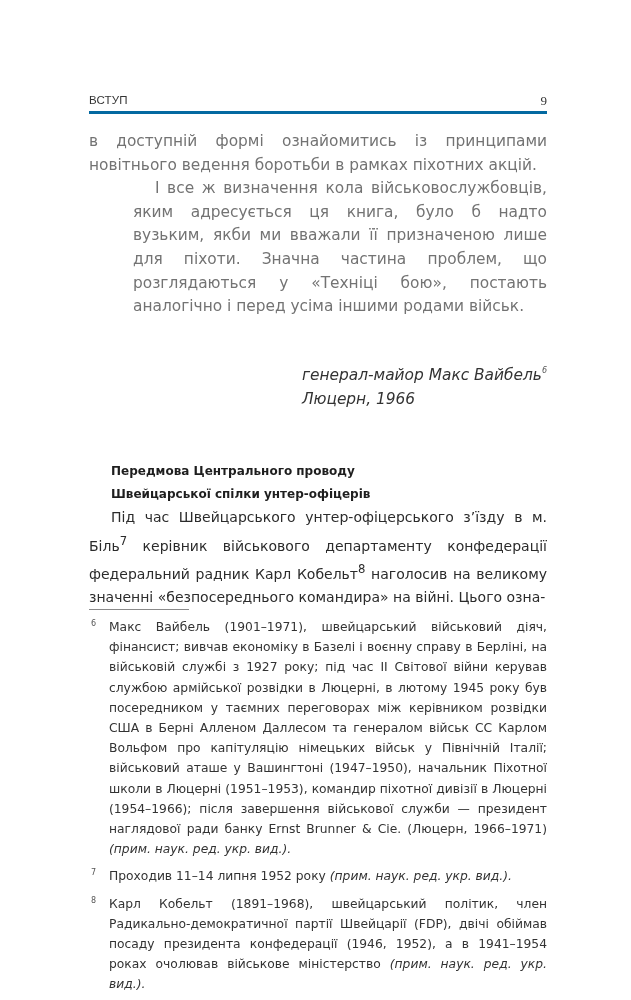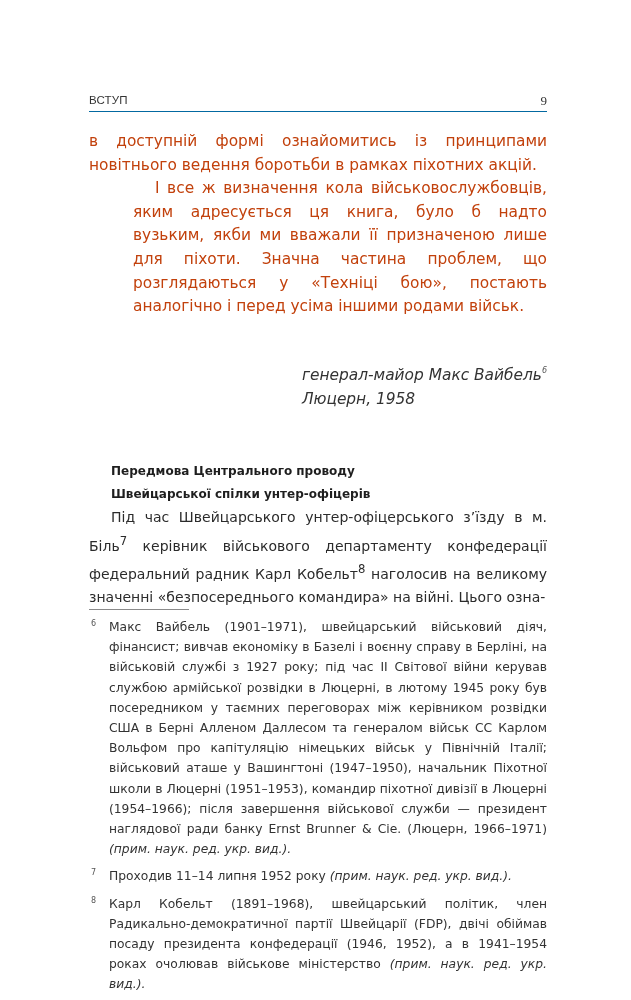--- a/index.html
+++ b/index.html
@@ -4,26 +4,26 @@
 <style>
   html, body { margin: 0; padding: 0; }
   body {
     width: 631px; height: 1000px; background: #ffffff; overflow: hidden;
     font-family: "DejaVu Sans", "Liberation Sans", sans-serif; color: #2a2a2a;
     position: relative;
   }
   .page { position: absolute; left: 89px; top: 0; width: 458px; }
   .running-head {
     position: absolute; top: 94px; left: 0; width: 458px; height: 17px;
-    border-bottom: 1px solid #0369a1; font-size: 11.5px; color: #333;
+    border-bottom: 3px solid #0369a1; font-size: 11.5px; color: #333;
     font-family: "Liberation Sans", sans-serif;
   }
   .running-head .title { position: absolute; left: 0; top: 0; letter-spacing: 0.2px; }
   .running-head .pno { position: absolute; right: 0; top: -1px; font-family: "Liberation Serif", serif; font-size: 13px; }
-  .body-text { position: absolute; top: 130px; left: 0; width: 458px; font-size: 15.4px; line-height: 23.6px; color: #c2410c; }
+  .body-text { position: absolute; top: 130px; left: 0; width: 458px; font-size: 15.4px; line-height: 23.6px; color: #737373; }
   .body-text p { margin: 0; text-align: justify; text-align-last: left; hyphens: manual; }
   .body-text p.indent { text-indent: 22px; margin-left: 44px; }
   .signature { position: absolute; top: 363px; right: 0; font-style: italic; font-size: 15.4px; line-height: 24px; color: #333; }
   .signature sup, .body-text sup { font-size: 8px; vertical-align: 7px; line-height: 0; color: #555; }
   .section-title { position: absolute; top: 460px; left: 22px; font-weight: bold; font-size: 12px; line-height: 23px; color: #1e1e1e; }
   .section-body { position: absolute; top: 506px; left: 0; width: 458px; font-size: 14px; line-height: 23.5px; color: #2b2b2b; }
   .section-body p { margin: 0; text-align: justify; text-indent: 22px; }
   .fn-rule { position: absolute; top: 609px; left: 0; width: 100px; border-top: 1px solid #8a8a8a; }
   .footnotes { position: absolute; top: 617px; left: 0; width: 458px; font-size: 12.3px; line-height: 20.2px; color: #333; }
   .fn { position: relative; padding-left: 20px; margin-bottom: 7px; text-align: justify; }
@@ -40,21 +40,21 @@
     <span class="pno">9</span>
   </div>
 
   <div class="body-text">
     <p>в доступній формі ознайомитись із принципами новітнього ведення боротьби в рамках піхотних акцій.</p>
     <p class="indent">І все ж визначення кола військовослужбовців, яким адресується ця книга, було б надто вузьким, якби ми вважали її призначеною лише для піхоти. Значна частина проблем, що розглядаються у «Техніці бою», постають аналогічно і перед усіма іншими родами військ.</p>
   </div>
 
   <div class="signature">
     <div><span>генерал-майор Макс Вайбель</span><sup>6</sup></div>
-    <div>Люцерн, 1958</div>
+    <div>Люцерн, 1966</div>
   </div>
 
   <div class="section-title">
     <div>Передмова Центрального проводу</div>
     <div>Швейцарської спілки унтер-офіцерів</div>
   </div>
 
   <div class="section-body">
     <p><span>Під час Швейцарського унтер-офіцерського з’їзду в м. Біль</span><sup>7</sup><span> керівник військового департаменту конфедерації федеральний радник Карл Кобельт</span><sup>8</sup><span> наголосив на великому значенні «безпосереднього командира» на війні. Цього озна-</span></p>
   </div>

